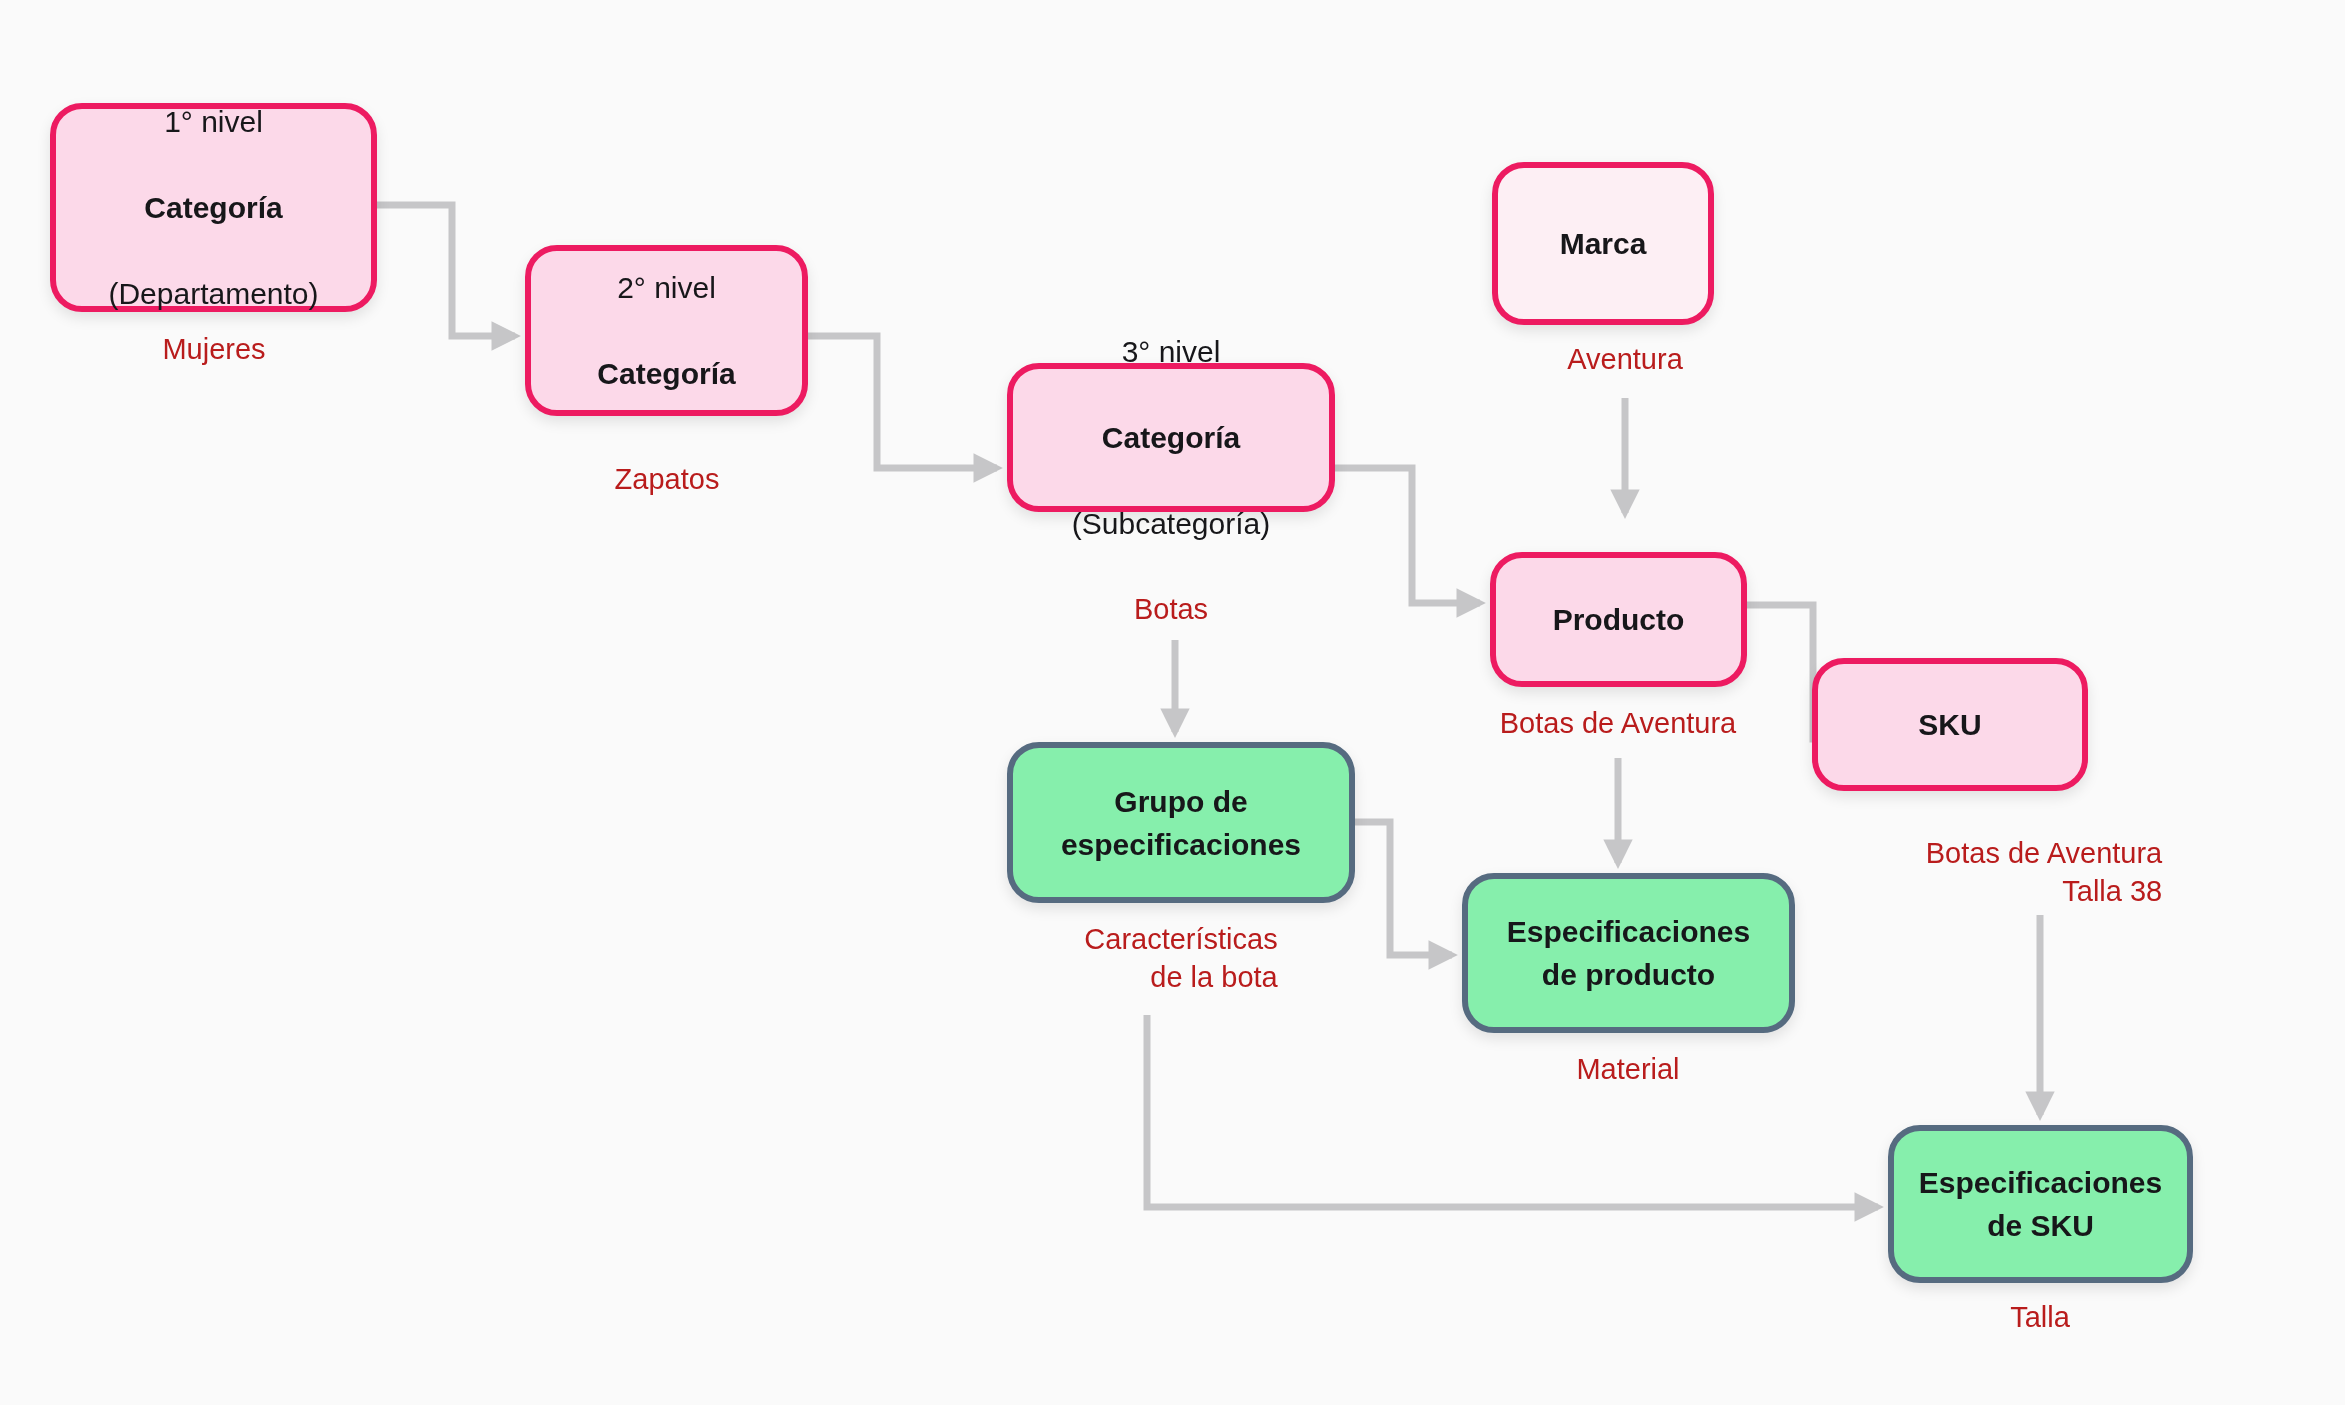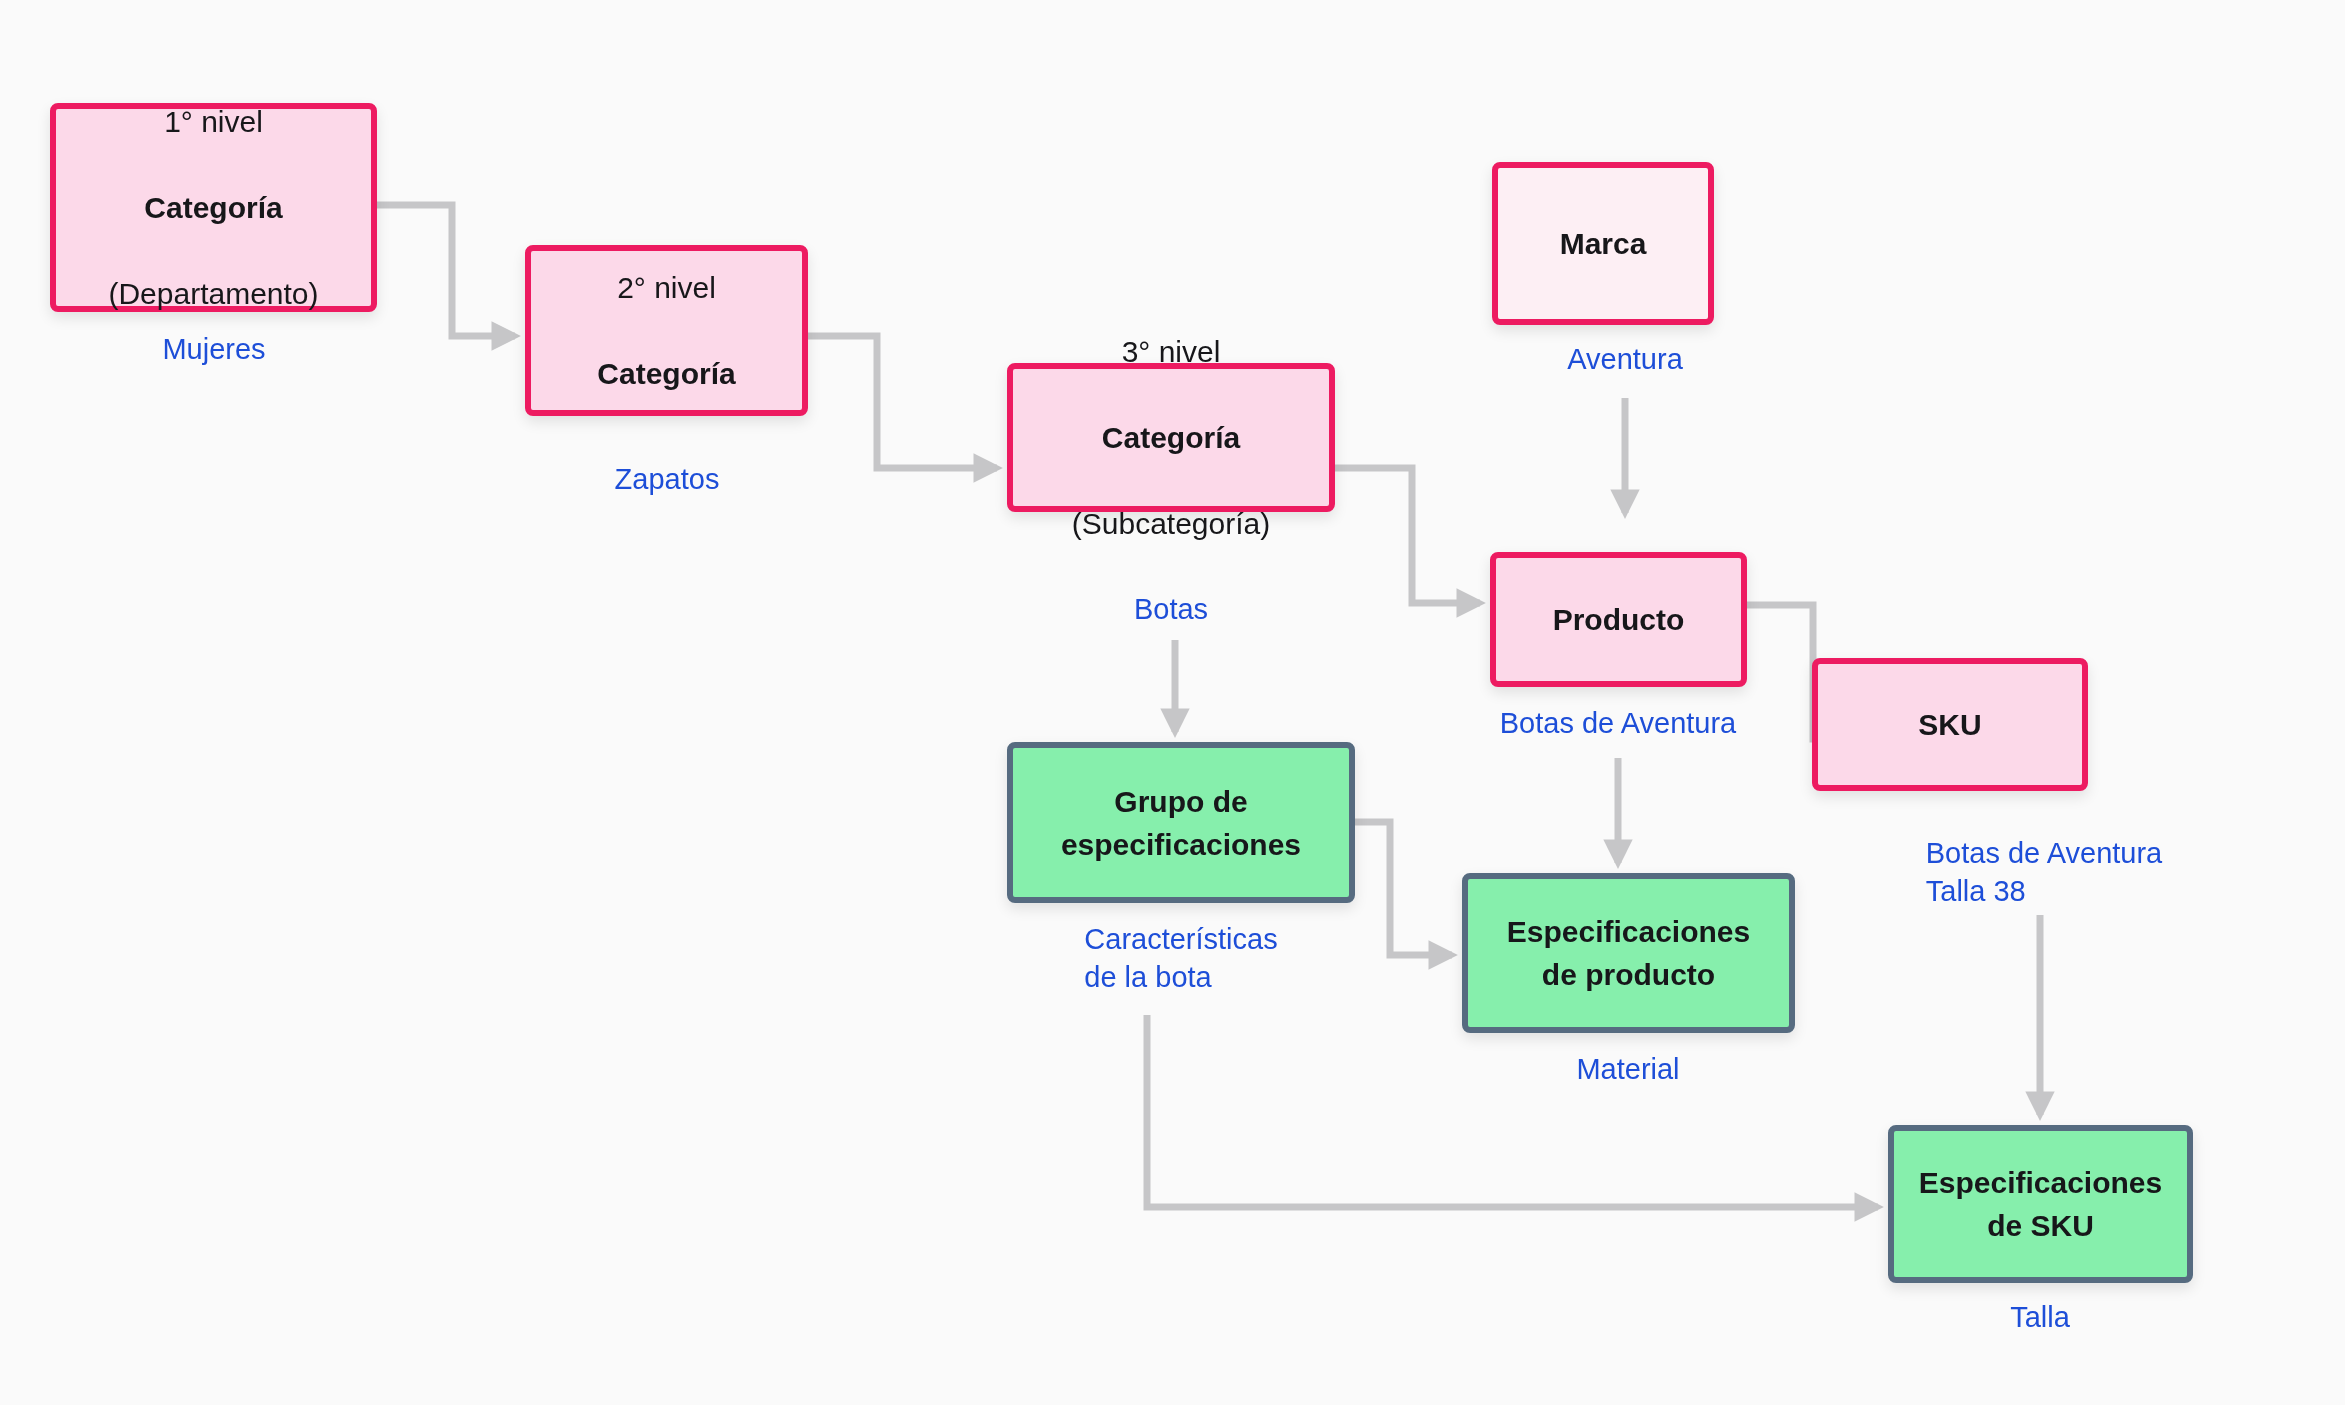--- a/index.html
+++ b/index.html
@@ -17,21 +17,21 @@
   }
   .edges {
     position: absolute;
     left: 0; top: 0;
     width: 2345px;
     height: 1405px;
   }
   .node {
     position: absolute;
     box-sizing: border-box;
-    border-radius: 8px;
+    border-radius: 32px;
     display: flex;
     flex-direction: column;
     justify-content: center;
     align-items: center;
     text-align: center;
     box-shadow: 0 6px 14px rgba(0,0,0,0.10);
   }
   .node.pink {
     background: #fcd9e9;
     border: 6px solid #ed1b61;
@@ -48,24 +48,24 @@
     color: #17171a;
     font-size: 30px;
     line-height: 43px;
     white-space: pre-line;
   }
   .node .line { display: block; }
   .node .bold { font-weight: 700; }
   .caption {
     position: absolute;
     transform: translateX(-50%);
-    color: #1d4ed8;
+    color: #b91c1c;
     font-size: 29px;
     line-height: 38px;
-    text-align: left;
+    text-align: right;
     white-space: pre-line;
   }
 </style>
 </head>
 <body>
 
 <div class="canvas">
 
   <svg class="edges" viewBox="0 0 2345 1405" xmlns="http://www.w3.org/2000/svg">
     <defs>

